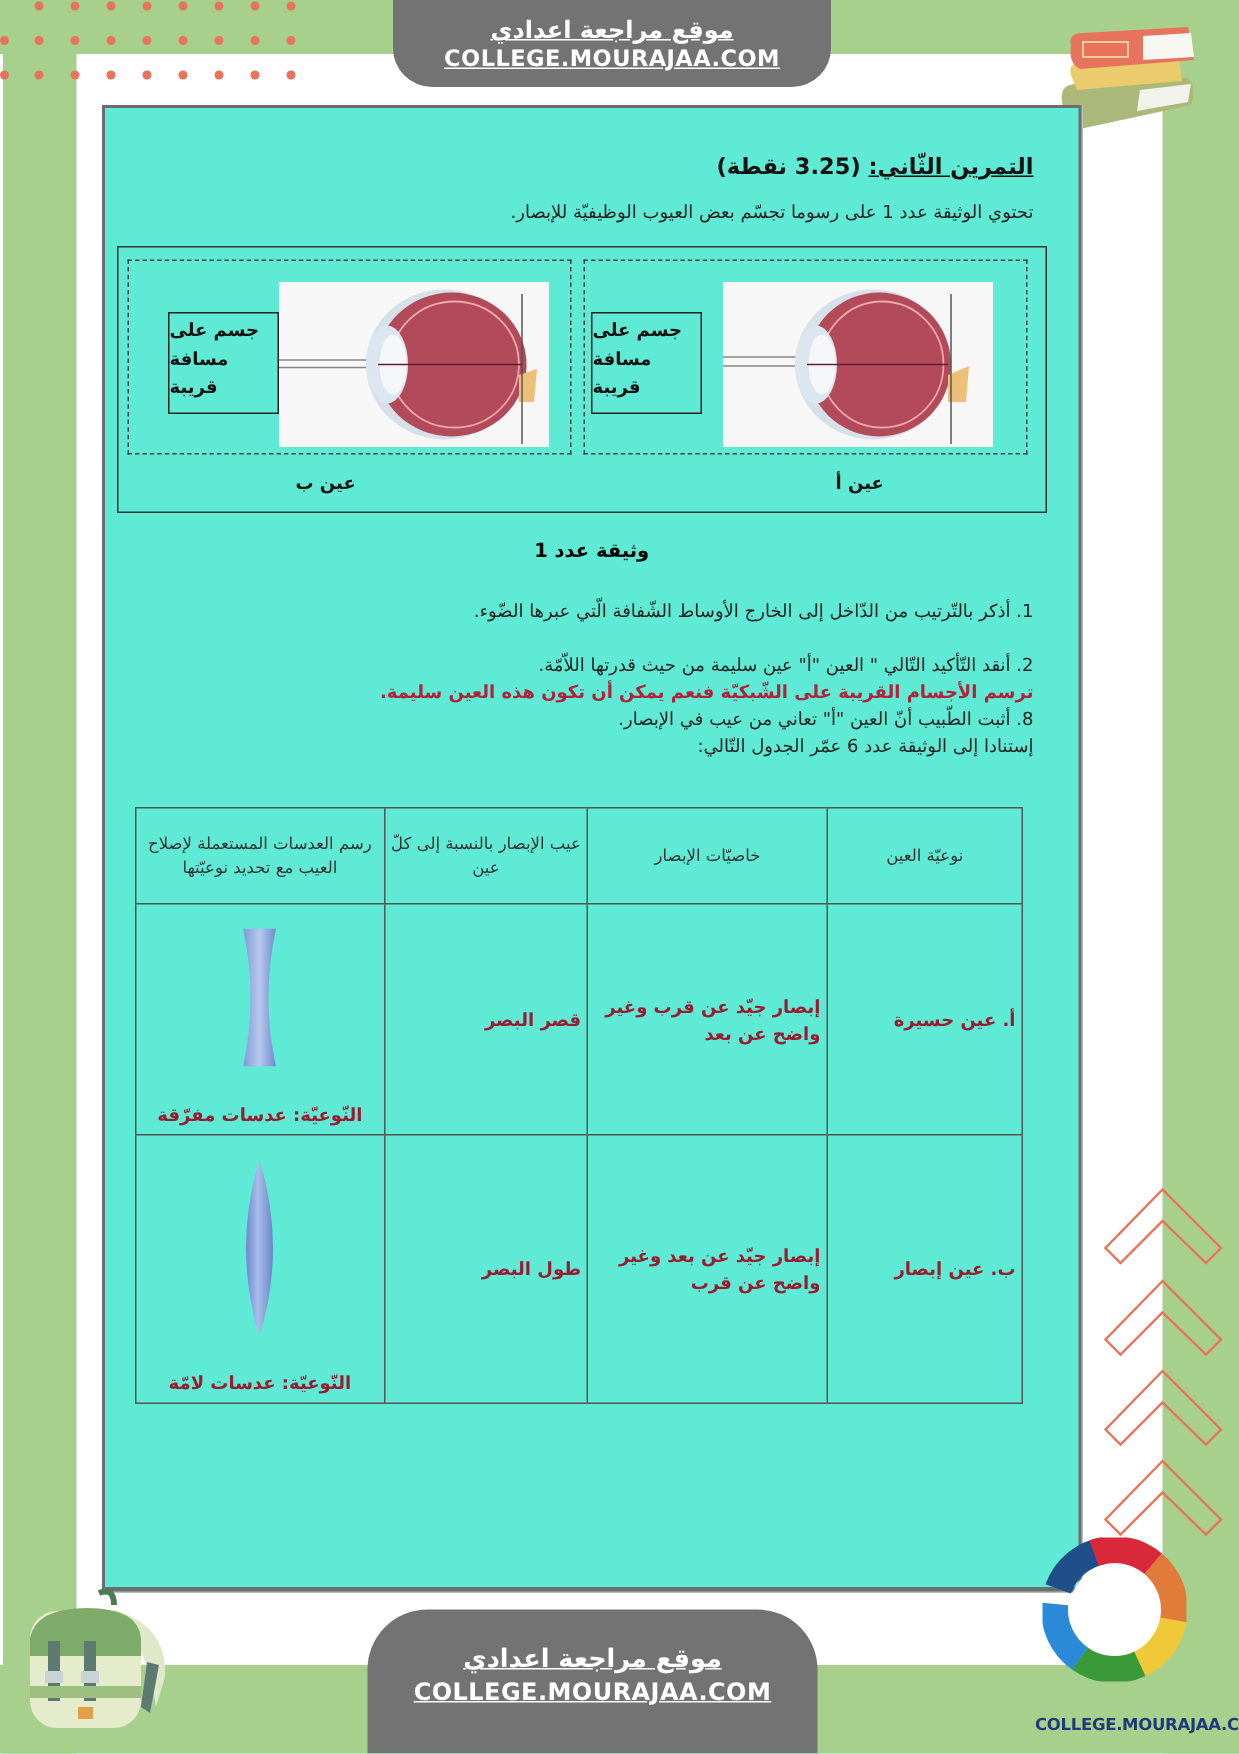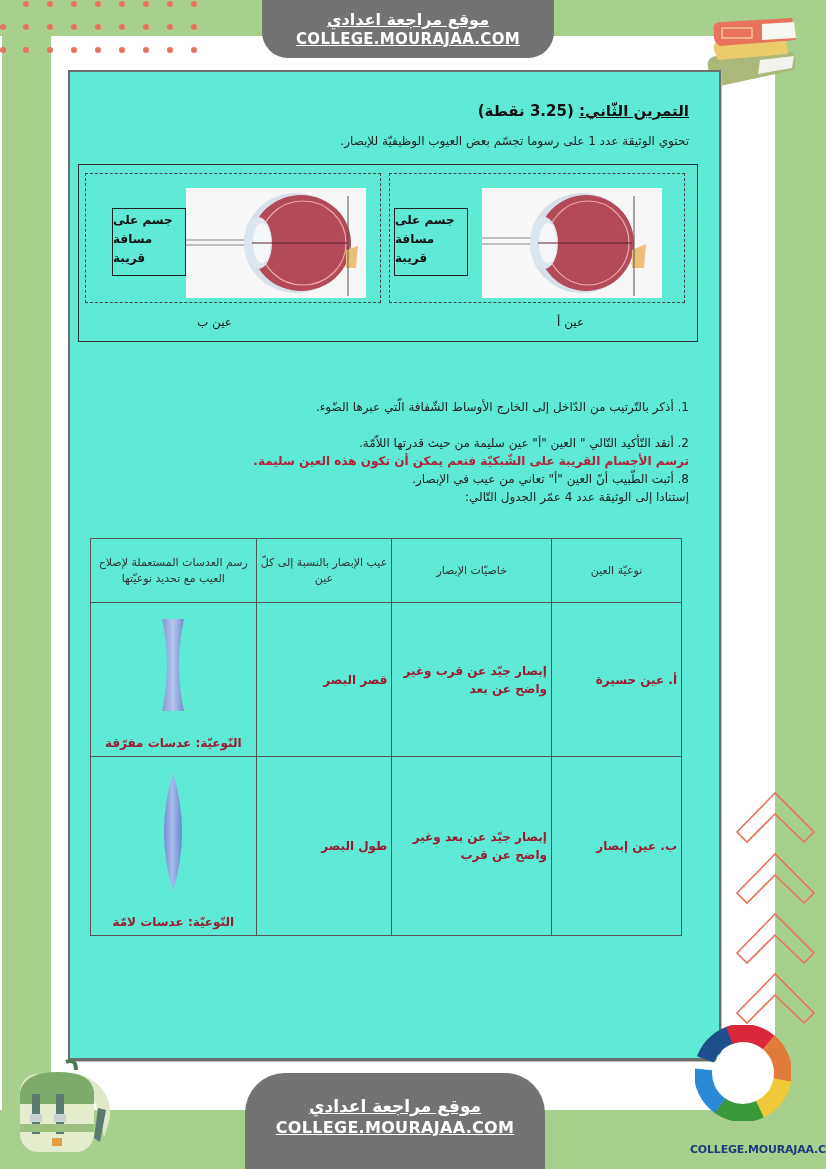--- a/index.html
+++ b/index.html
@@ -41,21 +41,21 @@
   .panel.right { left: 310px; }
   .objbox {
     position: absolute; top: 34px; width: 74px; height: 68px; border: 1.5px solid #222;
     font-size: 12px; font-weight: bold; text-align: left; direction: rtl; padding: 2px 6px 0 0; box-sizing: border-box; line-height: 19px; color:#111;
   }
   .panel.left .objbox { left: 26px; }
   .panel.right .objbox { left: 4px; }
   .eye { position: absolute; top: 14px; }
   .panel.left .eye { left: 100px; }
   .panel.right .eye { left: 92px; }
-  .eyelabel { position: absolute; top: 150px; font-size: 12px; font-weight: normal; direction: rtl; color:#111; }
+  .eyelabel { position: absolute; top: 150px; font-size: 12px; font-weight: bold; direction: rtl; color:#111; }
 
   .doclabel { position: absolute; top: 288px; left: 0; width: 649px; text-align: center; font-size: 13px; font-weight: bold; direction: rtl; }
   .q { position: absolute; right: 30px; font-size: 12px; direction: rtl; color:#222; white-space: nowrap; }
   .ans { color: #b0233a; font-weight: bold; }
 
   table.grid {
     position: absolute; left: 20px; top: 466px; width: 592px; border-collapse: collapse;
     direction: rtl; table-layout: fixed;
   }
   table.grid td, table.grid th {
@@ -172,26 +172,27 @@
         <ellipse cx="66" cy="55" rx="9" ry="20" fill="#f4f6f8"></ellipse>
         <path d="M150 62 L164 56 L162 80 L150 80Z" fill="#edc07a"></path>
         <line x1="152" y1="8" x2="152" y2="108" stroke="#555" stroke-width="1"></line>
         <line x1="56" y1="55" x2="150" y2="55" stroke="#5a2030" stroke-width="1"></line>
       </svg>
     </div>
     <div class="eyelabel" style="left:118px">عين ب</div>
     <div class="eyelabel" style="left:478px">عين أ</div>
   </div>
 
+  <div class="doclabel">وثيقة عدد 1</div>
 
   <div class="q" style="top:328px">1. أذكر بالتّرتيب من الدّاخل إلى الخارج الأوساط الشّفافة الّتي عبرها الضّوء.</div>
   <div class="q" style="top:364px">2. أنقد التّأكيد التّالي " العين "أ" عين سليمة من حيث قدرتها اللاّمّة.</div>
   <div class="q ans" style="top:382px">ترسم الأجسام القريبة على الشّبكيّة فنعم يمكن أن تكون هذه العين سليمة.</div>
   <div class="q" style="top:400px">8. أثبت الطّبيب أنّ العين "أ" تعاني من عيب في الإبصار.</div>
-  <div class="q" style="top:418px">إستنادا إلى الوثيقة عدد 4 عمّر الجدول التّالي:</div>
+  <div class="q" style="top:418px">إستنادا إلى الوثيقة عدد 6 عمّر الجدول التّالي:</div>
 
   <table class="grid">
     <colgroup>
         <col style="width:22%">
         <col style="width:27%">
         <col style="width:23%">
         <col style="width:28%">
       </colgroup>
     <tbody>
         <tr>

